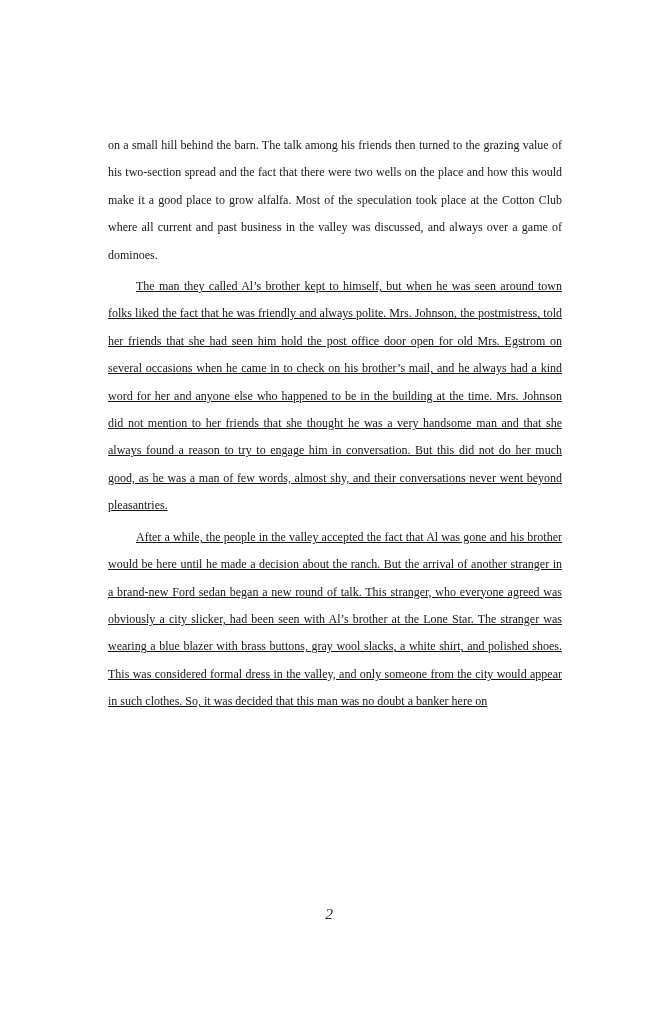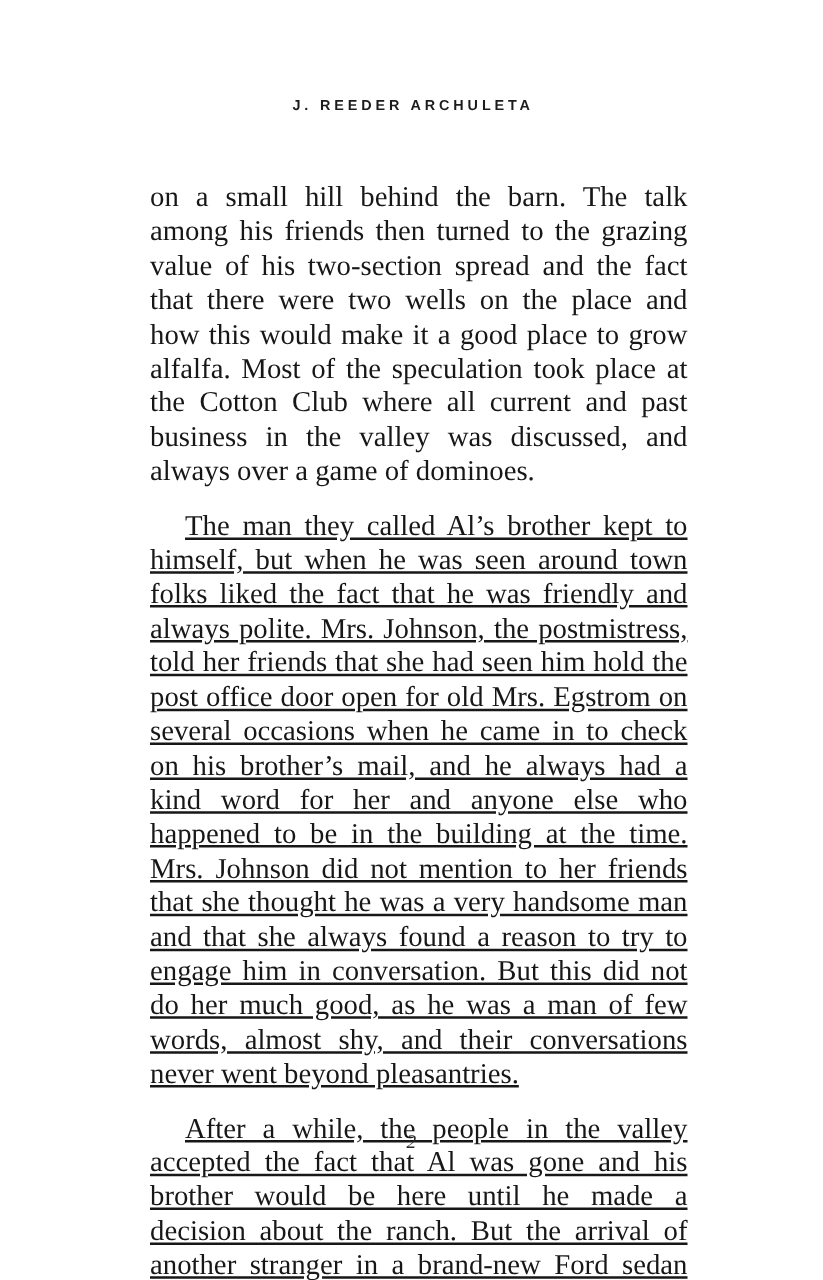--- a/index.html
+++ b/index.html
@@ -30,26 +30,26 @@
     line-height: 1;
   }
   .text-block {
     position: absolute;
     top: 128px;
     left: 104px;
     width: 462px;
   }
   .para {
     font-family: "Liberation Serif", "DejaVu Serif", serif;
-    font-size: 23px;
+    font-size: 12px;
     line-height: 27.4px;
     color: #171717;
     text-align: justify;
     text-justify: inter-word;
-    margin: 16px;
+    margin: 4px;
     -webkit-font-smoothing: antialiased;
   }
   .para.indented {
     text-indent: 28px;
     text-decoration: underline;
   }
   .para.last-line-loose {
     text-align-last: left;
   }
   .folio {
@@ -63,21 +63,20 @@
     font-size: 15.5px;
     color: #2a2a2a;
     line-height: 1;
   }
 </style>
 </head>
 <body>
 
 <div class="page">
 
-  <div class="running-head">J. REEDER ARCHULETA</div>
 
   <div class="text-block">
     <p class="para">on a small hill behind the barn. The talk among his friends then turned to the grazing value of his two-section spread and the fact that there were two wells on the place and how this would make it a good place to grow alfalfa. Most of the speculation took place at the Cotton Club where all current and past business in the valley was discussed, and always over a game of dominoes.</p>
     <p class="para indented">The man they called Al’s brother kept to himself, but when he was seen around town folks liked the fact that he was friendly and always polite. Mrs. Johnson, the postmistress, told her friends that she had seen him hold the post office door open for old Mrs. Egstrom on several occasions when he came in to check on his brother’s mail, and he always had a kind word for her and anyone else who happened to be in the building at the time. Mrs. Johnson did not mention to her friends that she thought he was a very handsome man and that she always found a reason to try to engage him in conversation. But this did not do her much good, as he was a man of few words, almost shy, and their conversations never went beyond pleasantries.</p>
     <p class="para indented last-line-loose">After a while, the people in the valley accepted the fact that Al was gone and his brother would be here until he made a decision about the ranch. But the arrival of another stranger in a brand-new Ford sedan began a new round of talk. This stranger, who everyone agreed was obviously a city slicker, had been seen with Al’s brother at the Lone Star. The stranger was wearing a blue blazer with brass buttons, gray wool slacks, a white shirt, and polished shoes. This was considered formal dress in the valley, and only someone from the city would appear in such clothes. So, it was decided that this man was no doubt a banker here on</p>
   </div>
 
   <div class="folio">2</div>
 
 </div>

